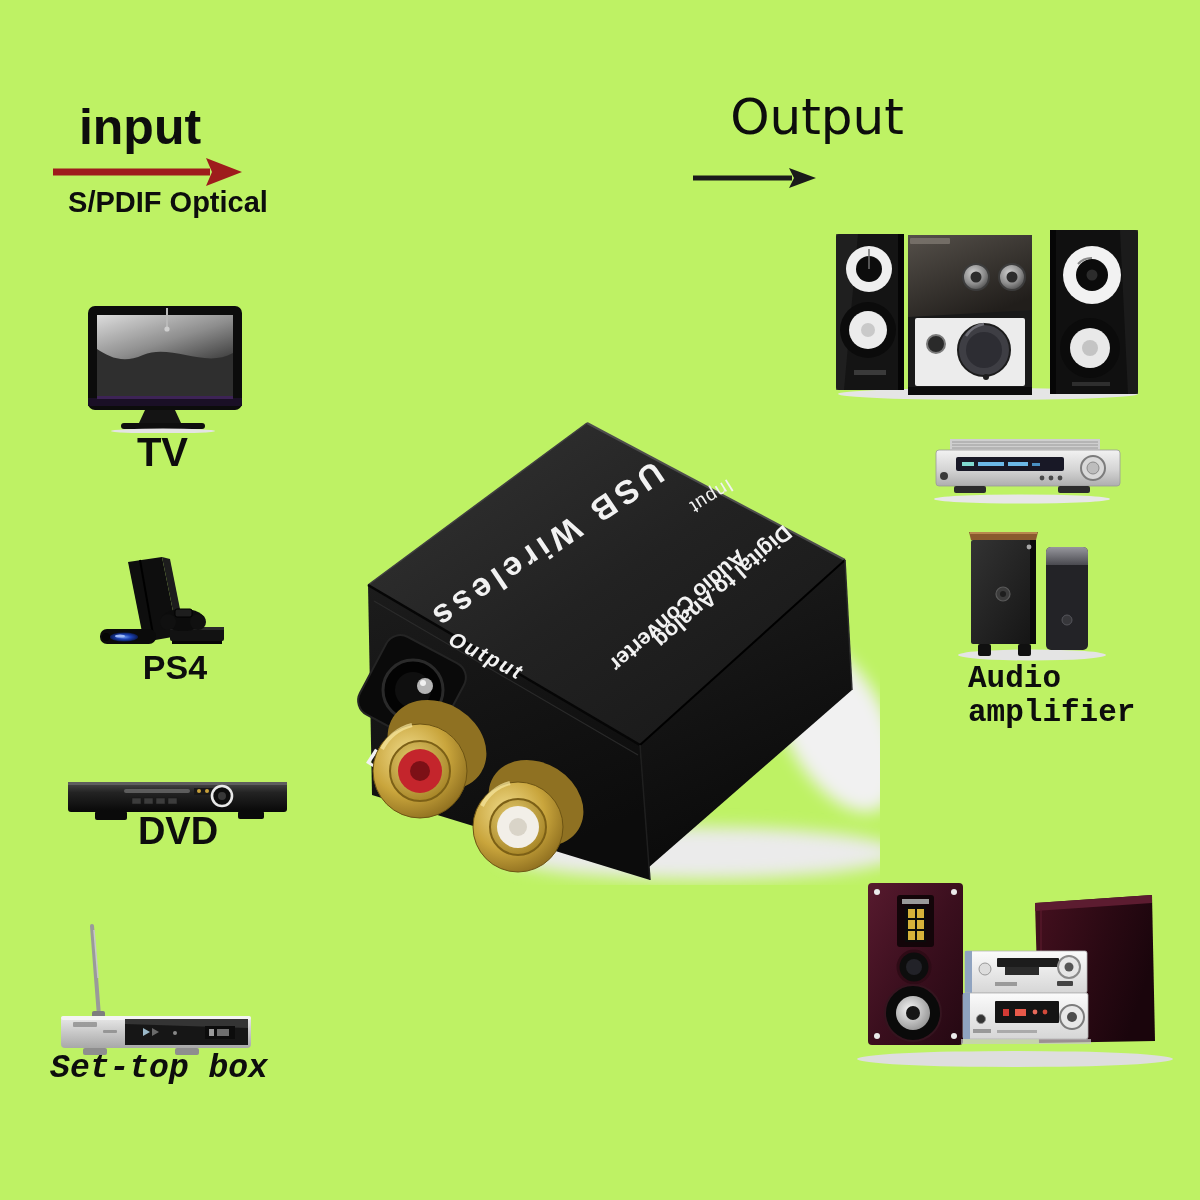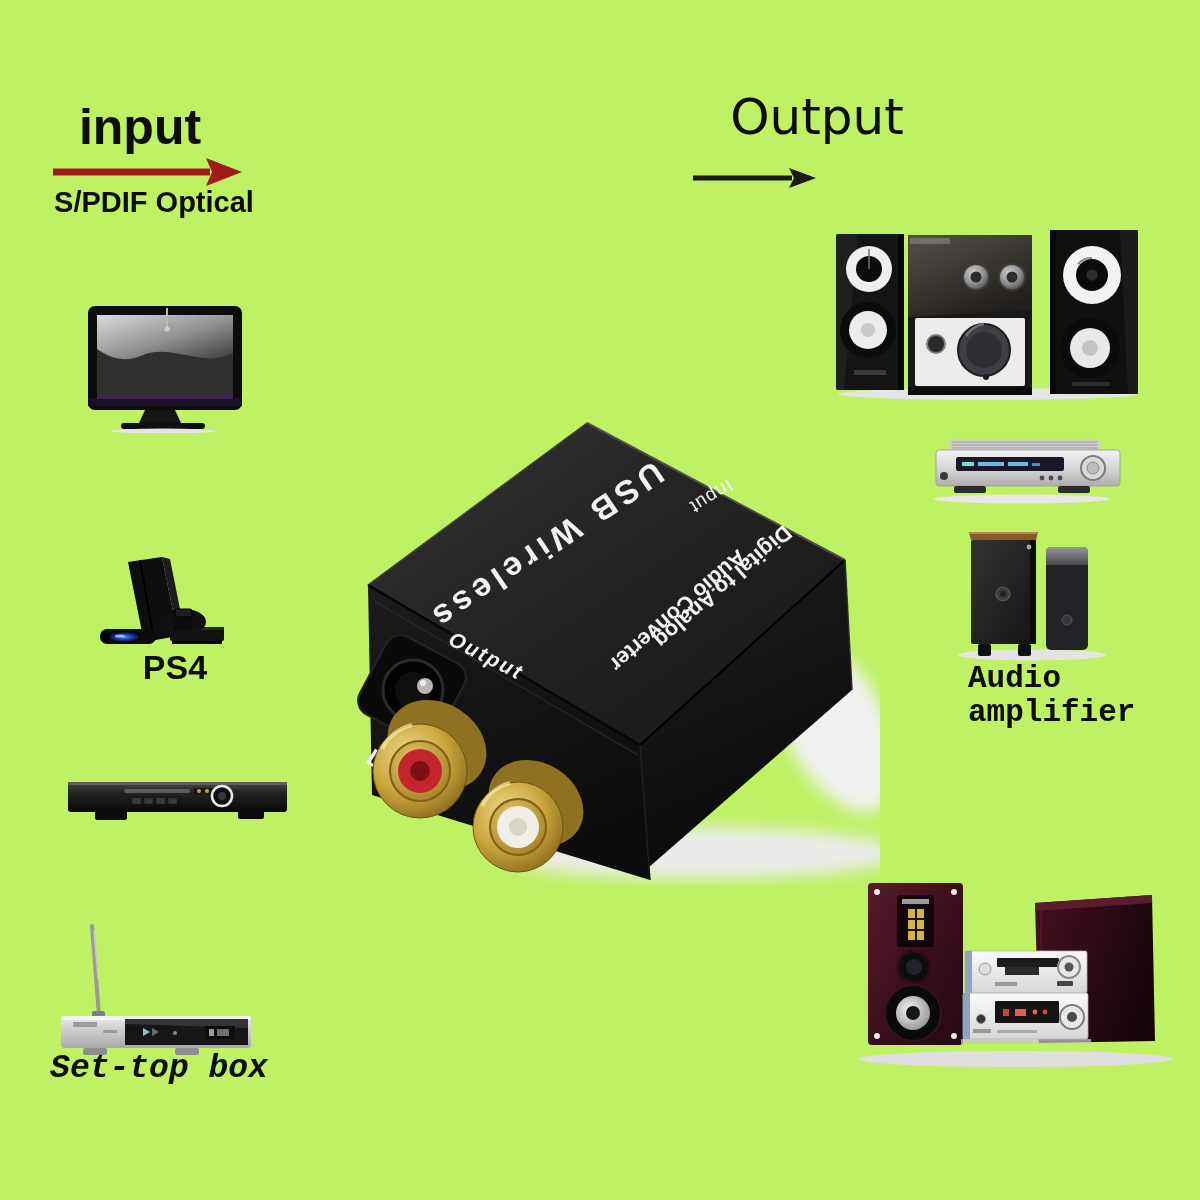--- a/index.html
+++ b/index.html
@@ -1,21 +1,21 @@
 <!DOCTYPE html>
 <html><head>
 <meta charset="utf-8">
 <style>
   html,body{margin:0;padding:0;background:#ffffff;}
   .canvas{position:relative;width:1200px;height:1200px;background:#bef264;overflow:hidden;
           font-family:"Liberation Sans",sans-serif;color:#111;}
   .abs{position:absolute;}
   .lbl{position:absolute;color:#0d0d0d;text-align:center;}
   #input-title{left:40px;top:98px;width:200px;font-size:50px;font-weight:700;}
-  #spdif-label{left:34px;top:186px;width:240px;font-size:29px;font-weight:700;}
+  #spdif-label{left:48px;top:186px;width:240px;font-size:29px;font-weight:700;}
   #output-title{left:712px;top:88px;width:210px;font-size:50px;font-weight:400;
                 font-family:"DejaVu Sans","Liberation Sans",sans-serif;}
   .device-label{position:absolute;text-align:center;color:#0d0d0d;}
   #tv-label{left:75px;top:430px;width:175px;font-size:40px;font-weight:700;}
   #ps4-label{left:80px;top:648px;width:190px;font-size:34px;font-weight:600;}
   #dvd-label{left:58px;top:810px;width:240px;font-size:38px;font-weight:700;}
   #settop-label{left:14px;top:1050px;width:290px;font-size:33px;font-weight:700;
                 font-family:"Liberation Mono","DejaVu Sans Mono",monospace;font-style:italic;}
   #amp-label{left:968px;top:662px;width:190px;font-size:31px;font-weight:600;line-height:34px;
              text-align:left;font-family:"Liberation Mono","DejaVu Sans Mono",monospace;}
@@ -51,20 +51,21 @@
     <rect x="22" y="27" width="136" height="84" fill="#2f2f2f"></rect>
     <path d="M22,27 h136 v38 c-28,16 -62,-10 -90,2 c-20,9 -34,2 -46,-6 Z" fill="url(#tvScr)"></path>
     <rect x="13" y="110" width="154" height="8" fill="#1a0f26"></rect>
     <rect x="22" y="108" width="136" height="3" fill="#3d2356"></rect>
     <line x1="92" y1="20" x2="92" y2="40" stroke="#b9b9b9" stroke-width="2"></line>
     <circle cx="92" cy="41" r="2.6" fill="#cfcfcf"></circle>
     <polygon points="70,122 100,122 106,135 64,135" fill="#141414"></polygon>
     <rect x="46" y="135" width="84" height="6" rx="3" fill="#0e0e0e"></rect>
     <ellipse cx="88" cy="143" rx="52" ry="2.5" fill="#e4e4e4"></ellipse>
   </svg>
+  <div class="device-label" id="tv-label">TV</div>
 
   <svg class="abs" style="left:90px;top:550px" width="180" height="100" viewBox="0 0 180 100">
     <defs>
       <radialGradient id="psGlow" cx="0.5" cy="0.5" r="0.5">
         <stop offset="0" stop-color="#6f9af0"></stop>
           <stop offset="0.5" stop-color="#1d44b8"></stop>
           <stop offset="1" stop-color="#0a1a52"></stop>
       </radialGradient>
     </defs>
     <polygon points="38,12 72,7 88,86 54,92" fill="#0e0e0e"></polygon>
@@ -102,20 +103,21 @@
         <rect x="110" y="23" width="9" height="6"></rect>
     </g>
     <rect x="136" y="13" width="22" height="7" fill="#181818"></rect>
     <circle cx="141" cy="16" r="2" fill="#c9a13a"></circle>
     <circle cx="149" cy="16" r="2" fill="#c9a13a"></circle>
     <circle cx="164" cy="21" r="10" fill="#0d0d0d" stroke="#e8e8e8" stroke-width="2.6"></circle>
     <circle cx="164" cy="21" r="4" fill="#383838"></circle>
     <rect x="37" y="36" width="32" height="9" rx="2" fill="#0a0a0a"></rect>
     <rect x="180" y="36" width="26" height="8" rx="2" fill="#0a0a0a"></rect>
   </svg>
+  <div class="device-label" id="dvd-label">DVD</div>
 
   <svg class="abs" style="left:55px;top:918px" width="210" height="140" viewBox="0 0 210 140">
     <defs>
       <linearGradient id="stbG" x1="0" y1="0" x2="0" y2="1">
         <stop offset="0" stop-color="#ebebeb"></stop>
           <stop offset="0.5" stop-color="#c9c9c9"></stop>
           <stop offset="1" stop-color="#a8a8a8"></stop>
       </linearGradient>
     </defs>
     <line x1="44" y1="98" x2="37" y2="8" stroke="#9a9a9a" stroke-width="4" stroke-linecap="round"></line>

